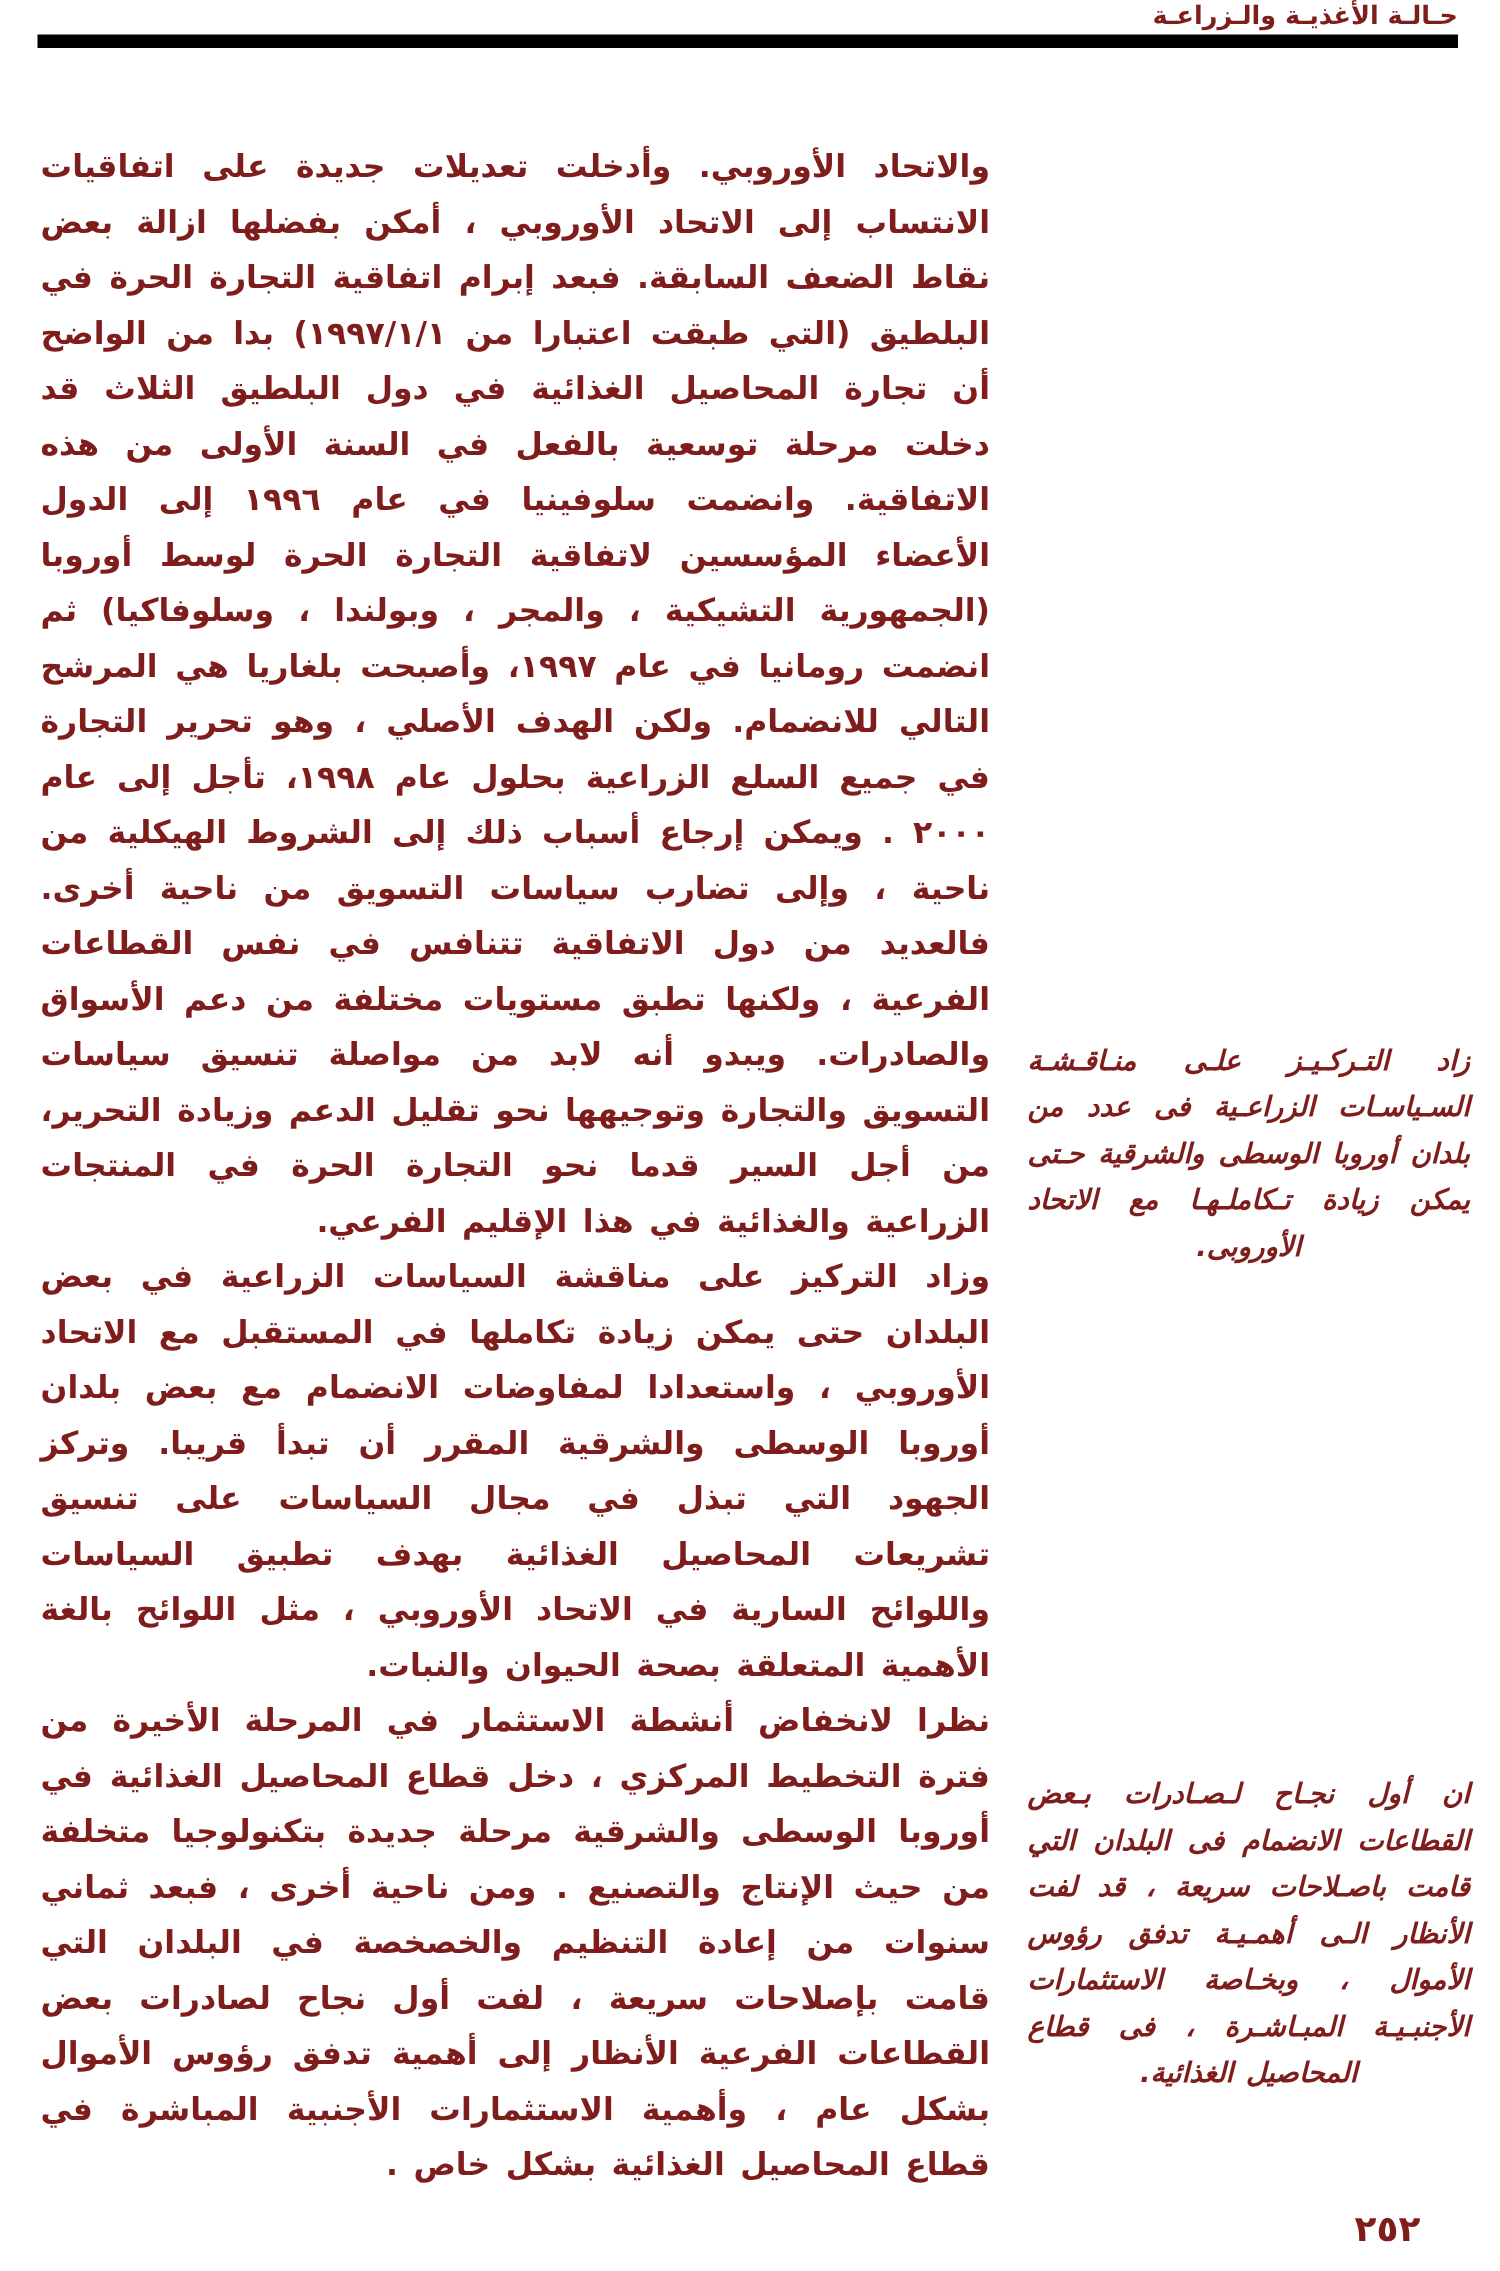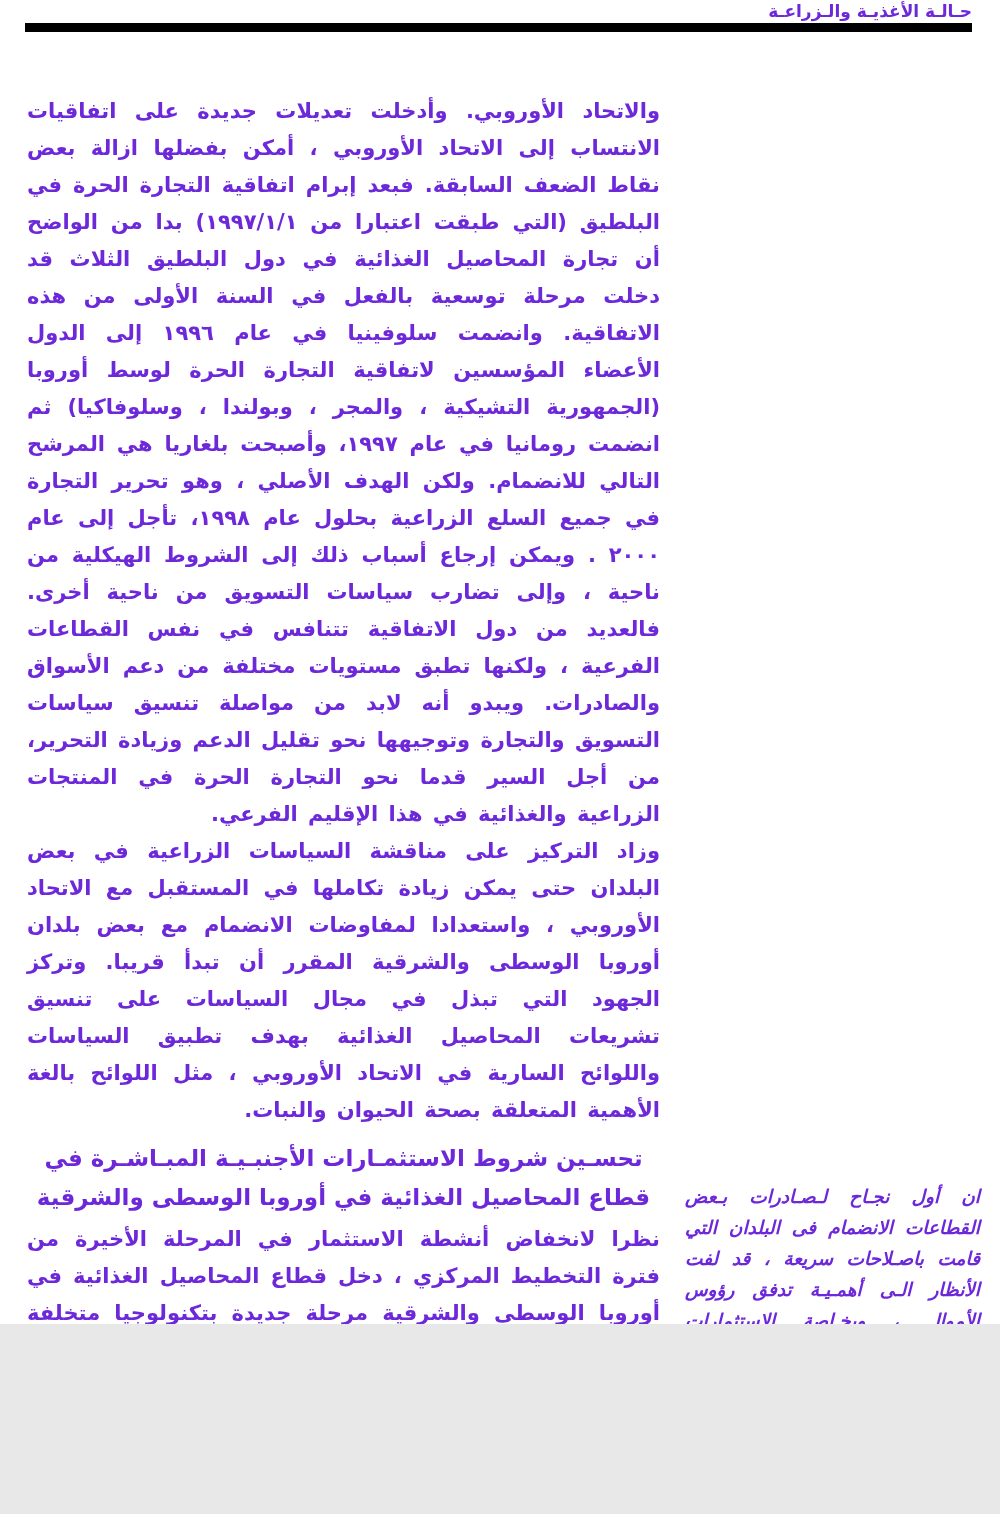--- a/index.html
+++ b/index.html
@@ -1,24 +1,24 @@
 <!DOCTYPE html>
 <html lang="ar" dir="rtl"><head>
 <meta charset="utf-8">
 <style>
   html, body { margin: 0; padding: 0; background: #e8e8e8; }
   .page {
     position: relative;
     width: 1000px;
-    height: 1324px;
+    height: 1514px;
     margin: 0 auto;
     background: #ffffff;
     direction: rtl;
     font-family: "DejaVu Sans", sans-serif;
-    color: #6d28d9;
+    color: #7f1d1d;
     overflow: hidden;
   }
   .running-head {
     position: absolute;
     top: 1px;
     right: 28px;
     font-size: 17px;
     font-weight: bold;
     letter-spacing: 0;
     white-space: nowrap;
@@ -80,23 +80,23 @@
 
 <div class="page">
 
   <div class="running-head">حـالـة الأغذيـة والـزراعـة</div>
 
   <div class="head-rule"></div>
 
   <div class="body-col">
     <p class="par">والاتحاد الأوروبي. وأدخلت تعديلات جديدة على اتفاقيات الانتساب إلى الاتحاد الأوروبي ، أمكن بفضلها ازالة بعض نقاط الضعف السابقة. فبعد إبرام اتفاقية التجارة الحرة في البلطيق (التي طبقت اعتبارا من ١٩٩٧/١/١) بدا من الواضح أن تجارة المحاصيل الغذائية في دول البلطيق الثلاث قد دخلت مرحلة توسعية بالفعل في السنة الأولى من هذه الاتفاقية. وانضمت سلوفينيا في عام ١٩٩٦ إلى الدول الأعضاء المؤسسين لاتفاقية التجارة الحرة لوسط أوروبا (الجمهورية التشيكية ، والمجر ، وبولندا ، وسلوفاكيا) ثم انضمت رومانيا في عام ١٩٩٧، وأصبحت بلغاريا هي المرشح التالي للانضمام. ولكن الهدف الأصلي ، وهو تحرير التجارة في جميع السلع الزراعية بحلول عام ١٩٩٨، تأجل إلى عام ٢٠٠٠ . ويمكن إرجاع أسباب ذلك إلى الشروط الهيكلية من ناحية ، وإلى تضارب سياسات التسويق من ناحية أخرى. فالعديد من دول الاتفاقية تتنافس في نفس القطاعات الفرعية ، ولكنها تطبق مستويات مختلفة من دعم الأسواق والصادرات. ويبدو أنه لابد من مواصلة تنسيق سياسات التسويق والتجارة وتوجيهها نحو تقليل الدعم وزيادة التحرير، من أجل السير قدما نحو التجارة الحرة في المنتجات الزراعية والغذائية في هذا الإقليم الفرعي.</p>
     <p class="par">وزاد التركيز على مناقشة السياسات الزراعية في بعض البلدان حتى يمكن زيادة تكاملها في المستقبل مع الاتحاد الأوروبي ، واستعدادا لمفاوضات الانضمام مع بعض بلدان أوروبا الوسطى والشرقية المقرر أن تبدأ قريبا. وتركز الجهود التي تبذل في مجال السياسات على تنسيق تشريعات المحاصيل الغذائية بهدف تطبيق السياسات واللوائح السارية في الاتحاد الأوروبي ، مثل اللوائح بالغة الأهمية المتعلقة بصحة الحيوان والنبات.</p>
-    <h2 class="section-heading">تحسـين شروط الاستثمـارات الأجنبـيـة المبـاشـرة في قطاع المحاصيل الغذائية في أوروبا الوسطى والشرقية</h2>
     <p class="par">نظرا لانخفاض أنشطة الاستثمار في المرحلة الأخيرة من فترة التخطيط المركزي ، دخل قطاع المحاصيل الغذائية في أوروبا الوسطى والشرقية مرحلة جديدة بتكنولوجيا متخلفة من حيث الإنتاج والتصنيع . ومن ناحية أخرى ، فبعد ثماني سنوات من إعادة التنظيم والخصخصة في البلدان التي قامت بإصلاحات سريعة ، لفت أول نجاح لصادرات بعض القطاعات الفرعية الأنظار إلى أهمية تدفق رؤوس الأموال بشكل عام ، وأهمية الاستثمارات الأجنبية المباشرة في قطاع المحاصيل الغذائية بشكل خاص .</p>
 
   </div>
 
+  <div class="margin-note note-1">زاد التـركـيـز علـى منـاقـشـة السـياسـات الزراعـية فى عدد من بلدان أوروبا الوسطى والشرقية حـتى يمكن زيادة تـكاملـهـا مع الاتحاد الأوروبى.</div>
 
   <div class="margin-note note-2">ان أول نجـاح لـصـادرات بـعض القطاعات الانضمام فى البلدان التي قامت باصـلاحات سريعة ، قد لفت الأنظار الـى أهمـيـة تدفق رؤوس الأموال ، وبخـاصة الاستثمارات الأجنبـيـة المبـاشـرة ، فى قطاع المحاصيل الغذائية.</div>
 
   <div class="page-number">٢٥٢</div>
 
 </div>
 
 </body></html>

